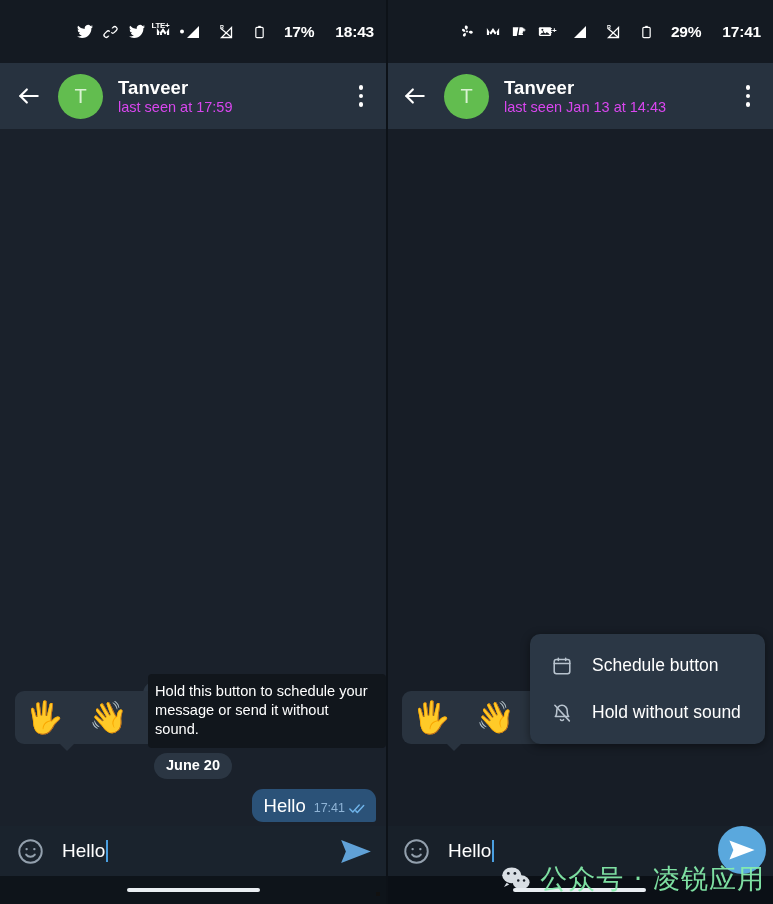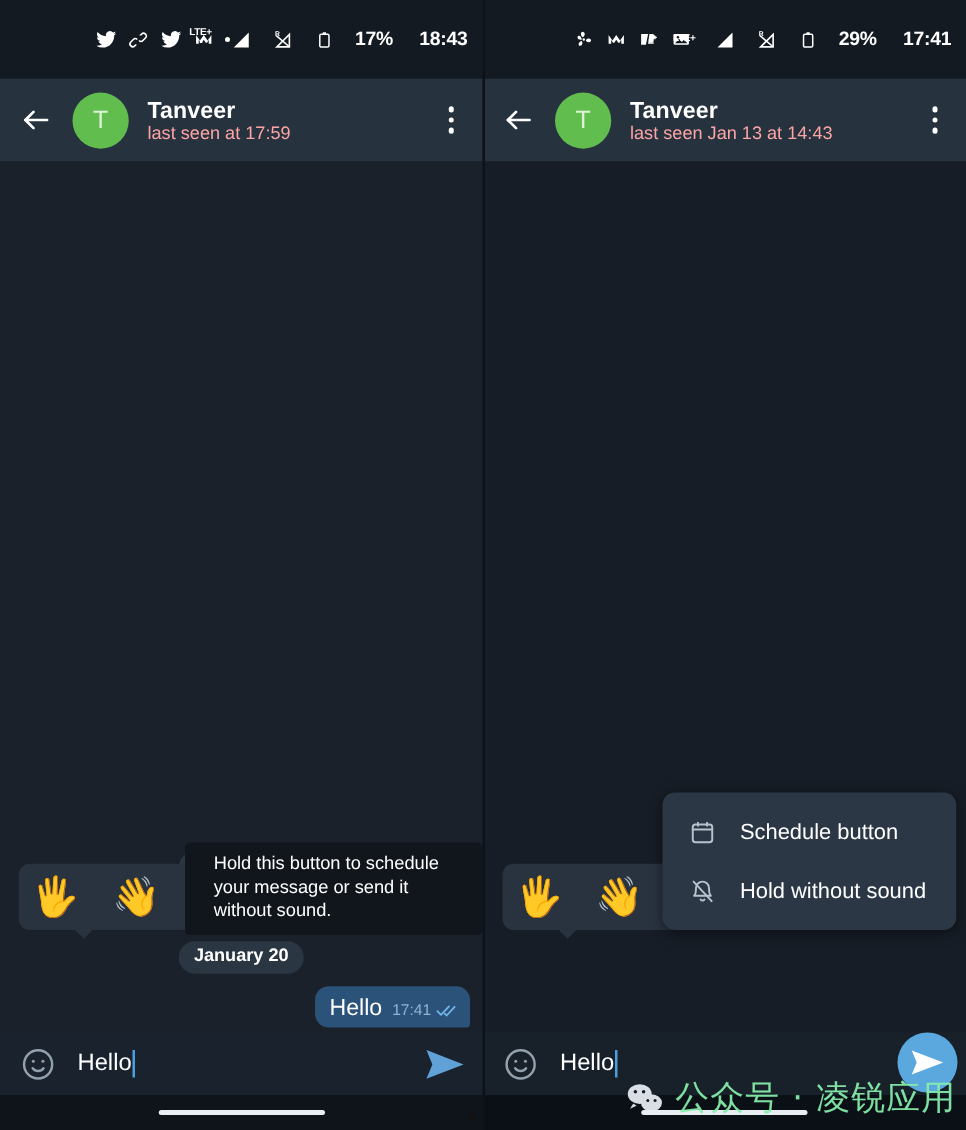--- a/index.html
+++ b/index.html
@@ -146,21 +146,21 @@
     gap: 1px;
   }
   .hdr-name {
     color: #ffffff;
     font-size: 18.5px;
     font-weight: bold;
     line-height: 21px;
     letter-spacing: 0.1px;
   }
   .hdr-sub {
-    color: #fca5a5;
+    color: #d946ef;
     font-size: 14.5px;
     line-height: 17px;
   }
   .kebab {
     width: 26px;
     height: 32px;
     display: flex;
     flex-direction: column;
     align-items: center;
     justify-content: center;
@@ -270,21 +270,21 @@
   
   .tooltip {
     position: absolute;
     right: 0px;
     bottom: 78px;
     width: 238px;
     background: #11161c;
     color: #ffffff;
     font-size: 14.6px;
     line-height: 19px;
-    padding: 8px 11px 9px 23px;
+    padding: 8px 11px 9px 7px;
     box-sizing: border-box;
     border-radius: 4px;
     z-index: 20;
   }
 
   
   .popmenu {
     position: absolute;
     right: 8px;
     bottom: 82px;
@@ -504,21 +504,21 @@
         <i></i>
         <i></i>
         <i></i>
       </span>
     </div>
 
     <div class="chatbody">
       <div class="msgstack">
         <div class="chip">January 13</div>
         <div class="chip">Tanveer joined Telegram!</div>
-        <div class="chip">January 20</div>
+        <div class="chip">June 20</div>
         <div class="bubble-row">
           <div class="bubble">
             <span class="text">Hello</span>
             <span class="meta">
               <span>17:41</span>
               <span class="checks">
                 <svg viewBox="0 0 20 12" width="17" height="11" fill="none" stroke="currentColor" stroke-width="1.7" stroke-linecap="round" stroke-linejoin="round">
                     <path d="M1 6.5 4.5 10 12 2"></path>
                     <path d="M8 8.8 9.8 10.6 17.3 2.4"></path>
                   </svg>

